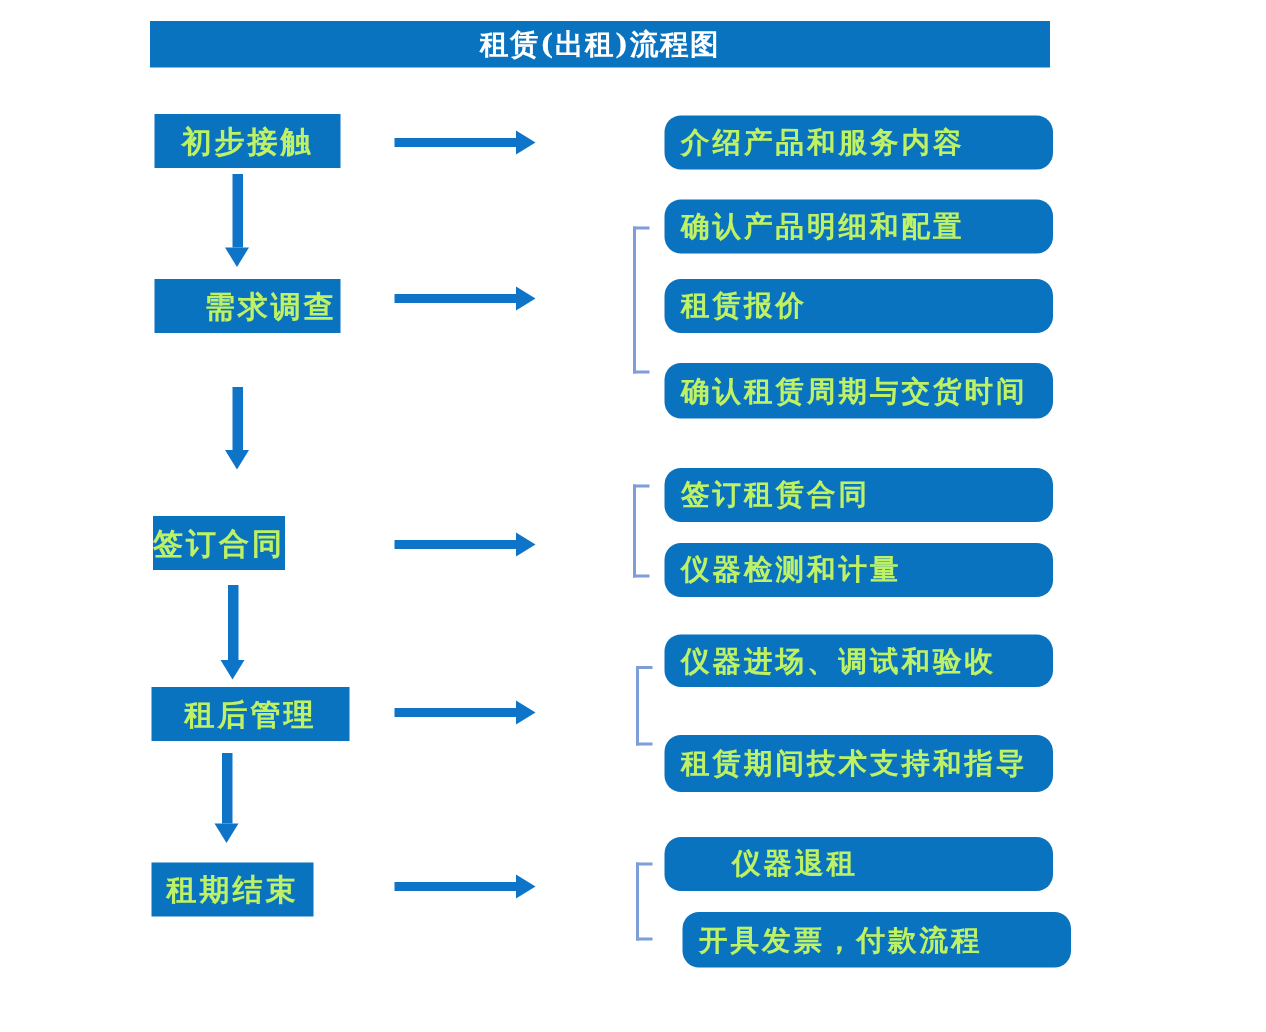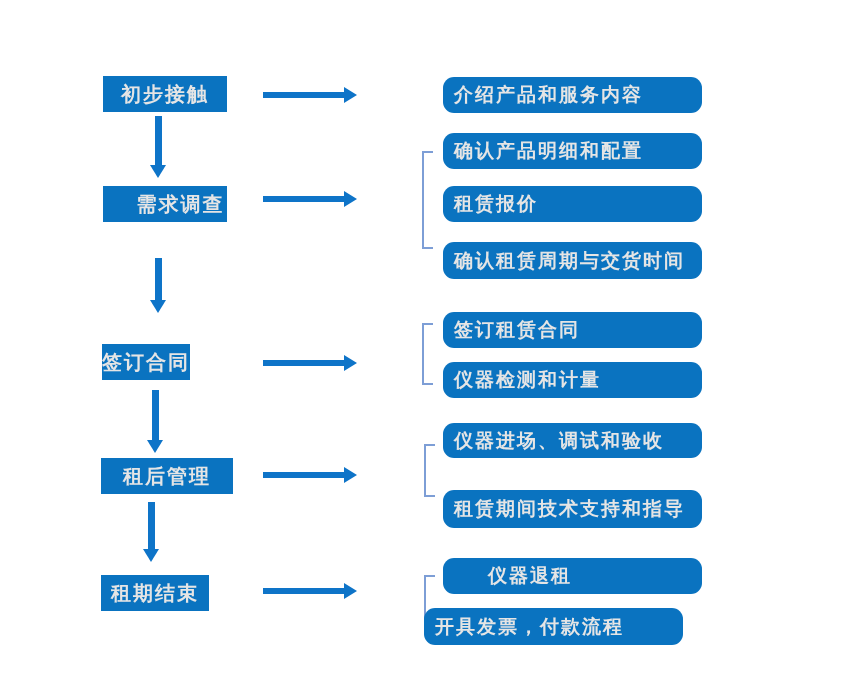--- a/index.html
+++ b/index.html
@@ -26,21 +26,21 @@
   }
   .title-bar span {
     color: #ffffff;
     font-size: 19px;
     font-weight: bold;
     letter-spacing: 1px;
   }
   .box {
     position: absolute;
     background: #0a73c0;
-    color: #e5e5e5;
+    color: #bef264;
     font-size: 20px;
     font-weight: bold;
     display: flex;
     align-items: center;
     box-sizing: border-box;
     white-space: nowrap;
     letter-spacing: 2px;
   }
   .box.stage {
     justify-content: center;
@@ -100,20 +100,23 @@
     border-top: 2px solid #7d9ed6;
     border-bottom: 2px solid #7d9ed6;
     box-sizing: border-box;
   }
 </style>
 </head>
 <body>
 
 <div class="canvas">
 
+  <div class="title-bar">
+    <span>租赁(出租)流程图</span>
+  </div>
 
   <div class="box stage" style="left:103px; top:76px;  width:124px;">初步接触</div>
   <div class="box stage" style="left:103px; top:186px; width:124px;padding-left:31px;">需求调查</div>
   <div class="box stage" style="left:102px; top:344px; width:88px;">签订合同</div>
   <div class="box stage" style="left:101px; top:458px; width:132px;">租后管理</div>
   <div class="box stage" style="left:101px; top:575px; width:108px;">租期结束</div>
 
   <div class="varrow" style="left:150px; top:116px; height:62px;">
     <div class="shaft"></div>
     <div class="head"></div>
@@ -159,15 +162,15 @@
 
   <div class="box detail" style="left:443px; top:77px;">介绍产品和服务内容</div>
   <div class="box detail" style="left:443px; top:133px;">确认产品明细和配置</div>
   <div class="box detail" style="left:443px; top:186px;">租赁报价</div>
   <div class="box detail" style="left:443px; top:242px; height:37px;">确认租赁周期与交货时间</div>
   <div class="box detail" style="left:443px; top:312px;">签订租赁合同</div>
   <div class="box detail" style="left:443px; top:362px;">仪器检测和计量</div>
   <div class="box detail" style="left:443px; top:423px; height:35px;">仪器进场、调试和验收</div>
   <div class="box detail" style="left:443px; top:490px; height:38px;">租赁期间技术支持和指导</div>
   <div class="box detail" style="left:443px; top:558px;padding-left:45px;">仪器退租</div>
-  <div class="box detail" style="left:424px; top:608px; height:37px;">开具发票，付款流程</div>
+  <div class="box detail" style="left:455px; top:608px; height:37px;">开具发票，付款流程</div>
 
 </div>
 
 </body></html>

